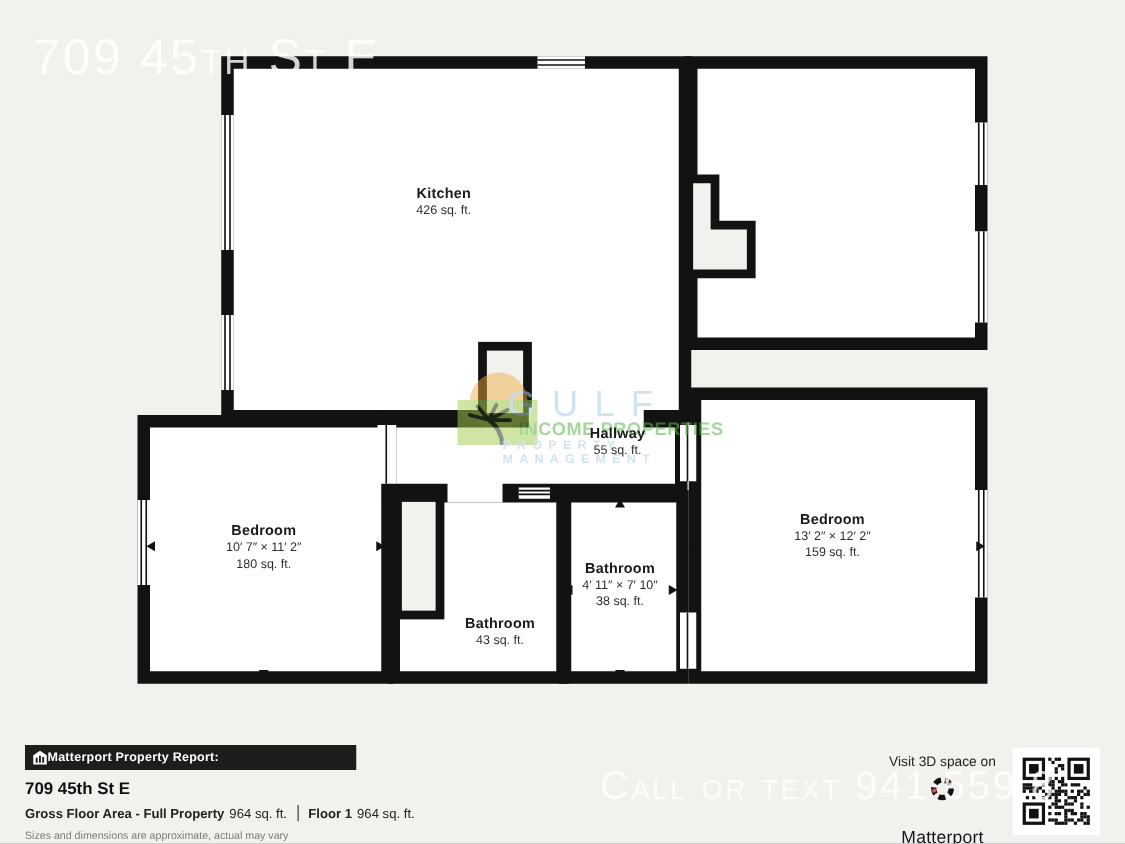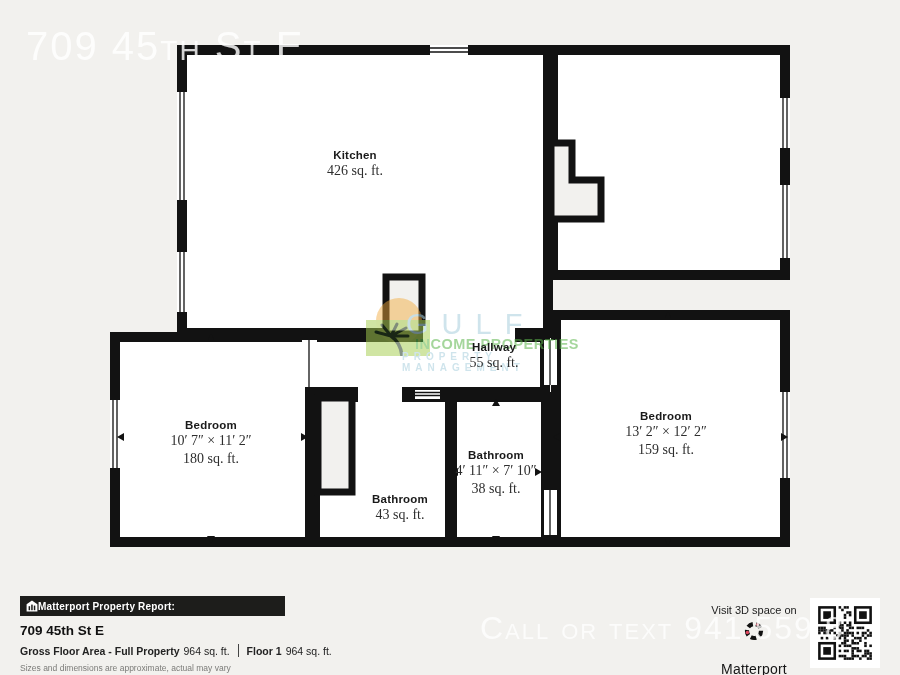--- a/index.html
+++ b/index.html
@@ -25,21 +25,21 @@
   .logo-wm{position:absolute;left:358px;top:296px;width:260px;height:70px;z-index:2;opacity:.55;pointer-events:none;}
   .sun{position:absolute;left:18px;top:2px;width:46px;height:46px;border-radius:50%;background:var(--sun_orange);opacity:.85;}
   .palmbox{position:absolute;left:8px;top:24px;width:64px;height:36px;background:var(--palm_green);opacity:.95;}
   .gulf-word{position:absolute;left:48px;top:12px;font-size:29px;font-weight:500;letter-spacing:13px;color:var(--logo_blue);}
   .gulf-line2{position:absolute;left:57px;top:40px;font-size:14.5px;font-weight:700;color:var(--logo_green);letter-spacing:.5px;}
   .gulf-line3{position:absolute;left:16px;top:55px;font-size:10px;font-weight:600;letter-spacing:5px;color:var(--logo_blue);padding-left:28px;}
 
   
   .room-label{position:absolute;z-index:3;transform:translateX(-50%);text-align:center;white-space:nowrap;color:var(--ink);}
   .rname{font-size:11.5px;font-weight:700;letter-spacing:.2px;}
-  .rsub{font-size:14px;color:var(--sub_ink);margin-top:2px;font-family:Liberation Serif, serif;}
+  .rsub{font-size:10px;color:var(--sub_ink);margin-top:2px;}
 
   
   .wm-top{position:absolute;left:26px;top:24px;z-index:10;font-size:40px;font-variant:small-caps;
     color:rgba(255,255,255,.82);letter-spacing:2px;font-weight:400;pointer-events:none;}
   .wm-bottom{position:absolute;left:480px;top:610px;z-index:10;font-size:32px;font-variant:small-caps;
     color:rgba(255,255,255,.75);letter-spacing:2px;font-weight:400;pointer-events:none;}
 
   
   .report{position:absolute;left:20px;top:596px;z-index:4;width:330px;}
   .report-bar{width:265px;height:20px;background:var(--bar_bg);color:#fff;display:flex;align-items:center;gap:0;padding-left:6px;}

